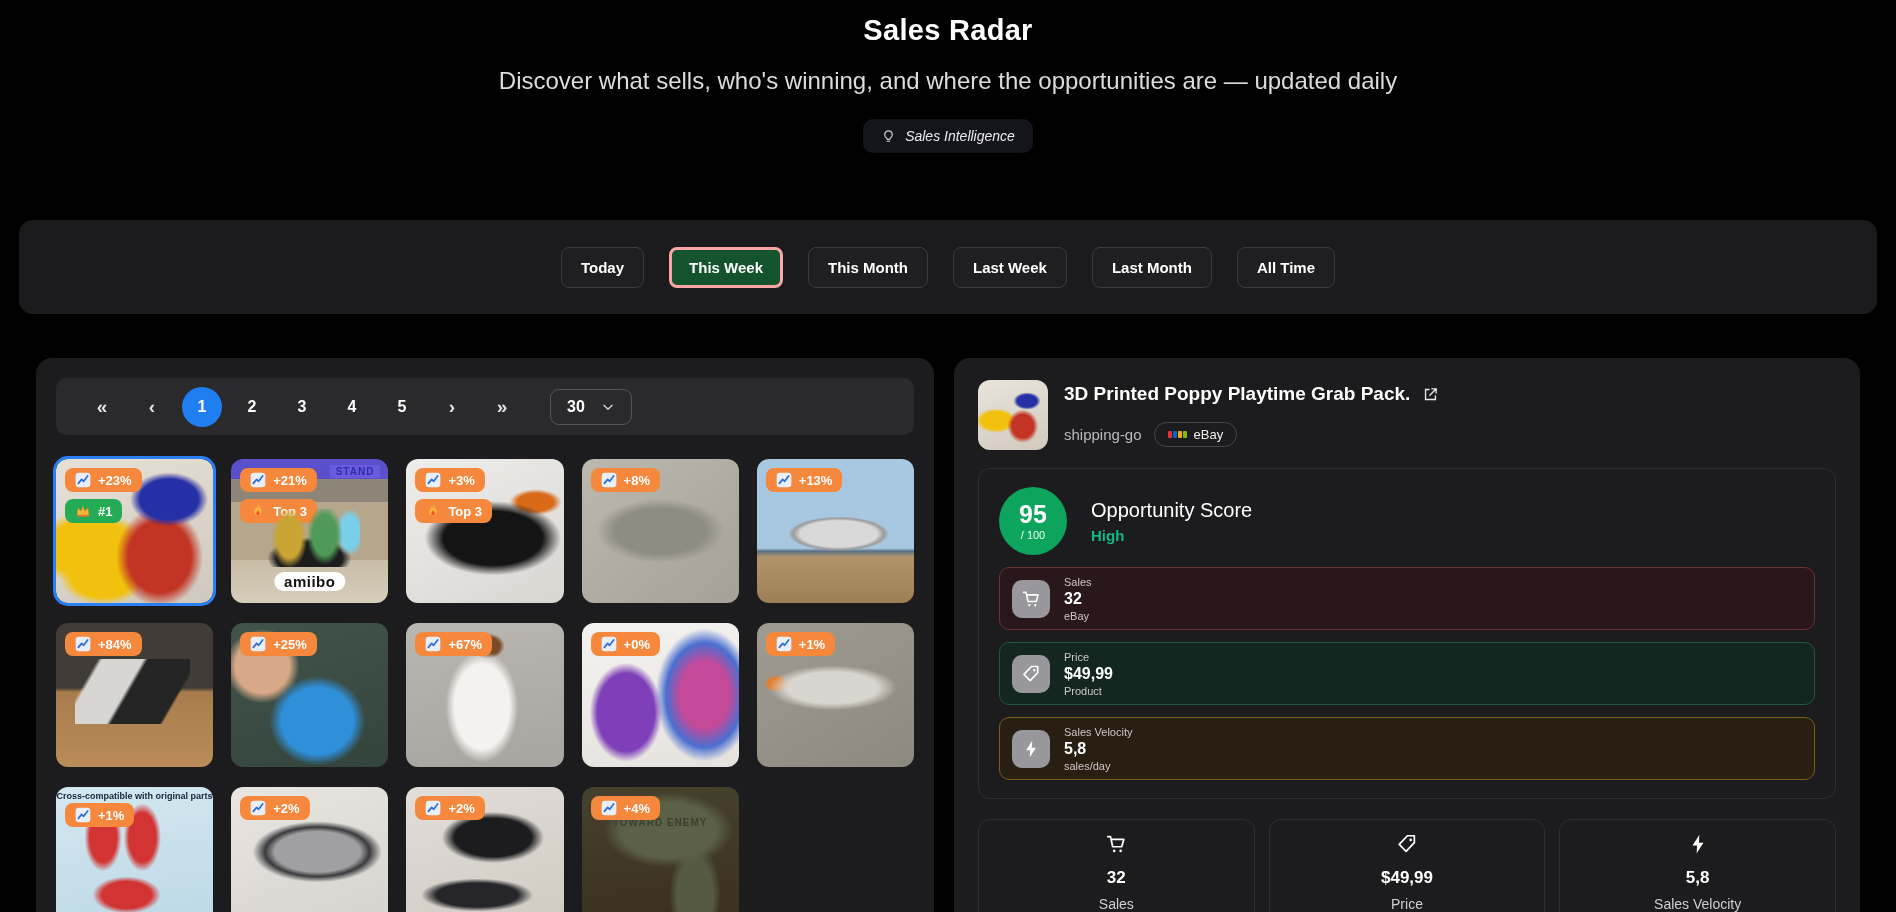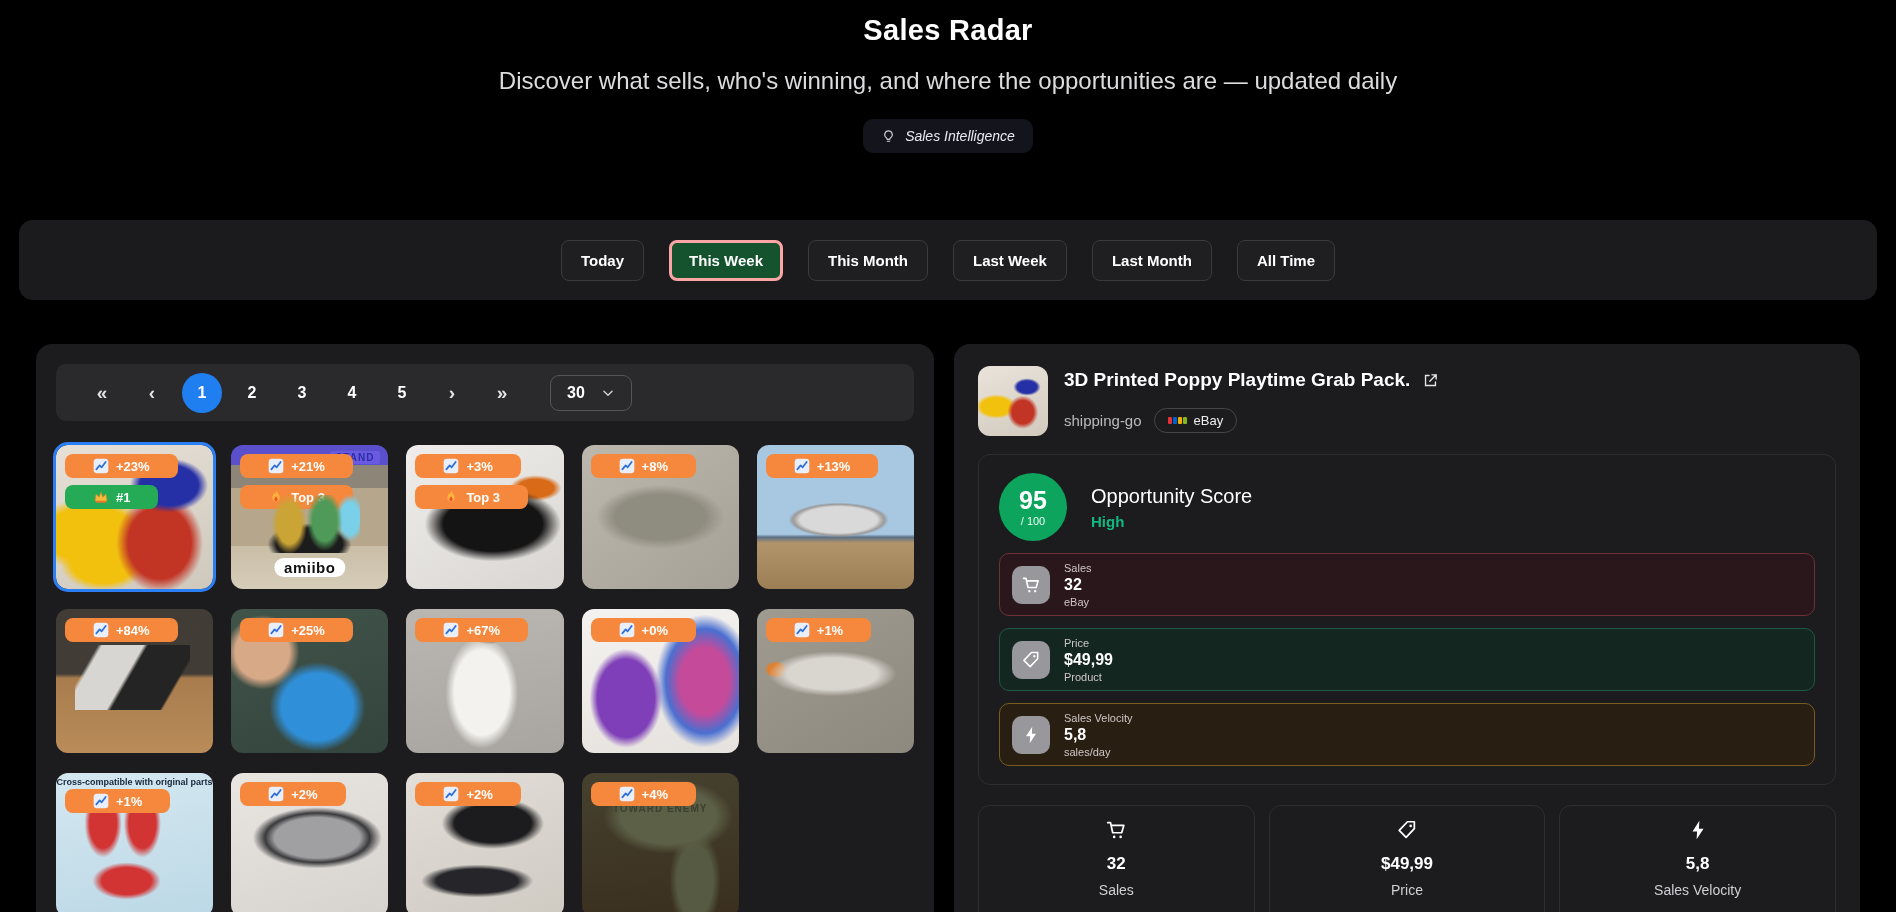--- a/index.html
+++ b/index.html
@@ -8,21 +8,21 @@
 
   
   .hero { height:220px; background:#000; text-align:center; padding-top:14px; }
   .hero h1 { font-size:29px; font-weight:700; letter-spacing:.3px; }
   .hero .sub { margin-top:20px; font-size:24px; color:#dcdcde; font-weight:400; }
   .hero-badge { display:inline-flex; align-items:center; gap:9px; margin-top:24px;
     background:#14141c; border-radius:10px; padding:9px 18px; font-size:14px; color:#e9e9ef;font-style:italic; }
   .hero-badge svg { width:15px; height:15px; color:#cfcfd6; }
 
   
-  .filterbar { margin:0 19px; height:80px; background:#1b1b1e; border-radius:14px;
+  .filterbar { margin:0 19px; height:94px; background:#1b1b1e; border-radius:14px;
     display:flex; align-items:center; justify-content:center; gap:25px; }
   .fbtn { background:#1f1f22; border:1px solid #3a3a3f; border-radius:8px; color:#fff;
     font-weight:700; font-size:15px; padding:11px 19px; cursor:pointer;
     font-family:inherit; }
   .fbtn.active { border:3px solid #fca5a5; background:#14532d; padding:9px 17px; }
 
   
   .main-row { display:flex; gap:20px; padding:0 36px; margin-top:44px; align-items:flex-start; }
   .panel { background:#1c1c1f; border-radius:16px; flex:1; }
 
@@ -38,21 +38,21 @@
   .page-size { margin-left:18px; display:flex; align-items:center; gap:16px;
     border:1px solid #55555a; border-radius:9px; padding:8px 16px; font-size:16px;
     font-weight:700; cursor:pointer; background:transparent; color:#fff; font-family:inherit; }
   .page-size svg { width:14px; height:14px; color:#cfcfd4; }
 
   .grid { margin-top:24px; display:grid; grid-template-columns:repeat(5,1fr); gap:20px 18px; }
   .tile { position:relative; height:144px; border-radius:12px; overflow:hidden; cursor:pointer; }
   .tile.selected { outline:3px solid #2b7ff5; outline-offset:0; }
   .badges { position:absolute; top:9px; left:9px; display:flex; flex-direction:column;
     gap:7px; align-items:flex-start; }
-  .badge { display:flex; align-items:center; gap:7px; border-radius:8px; padding:4px 28px;
+  .badge { display:flex; align-items:center; gap:7px; border-radius:8px; padding:4px 10px;
     font-size:13px; font-weight:700; color:#fff; }
   .badge.trend { background:#f5883c; }
   .badge.rank { background:#25ab56; }
   .badge.top { background:#f5883c; }
   .badge svg { width:16px; height:16px; }
   .ovl-top { position:absolute; top:4px; left:0; right:0; text-align:center; font-size:9px;
     font-weight:700; }
   .ovl-stand { top:6px; left:auto; right:8px; color:#2d2da8; background:#6a5ae0;
     padding:1px 6px; border-radius:2px; font-size:10px; letter-spacing:1px; }
   .ovl-amiibo { position:absolute; bottom:12px; left:50%; transform:translateX(-50%);

